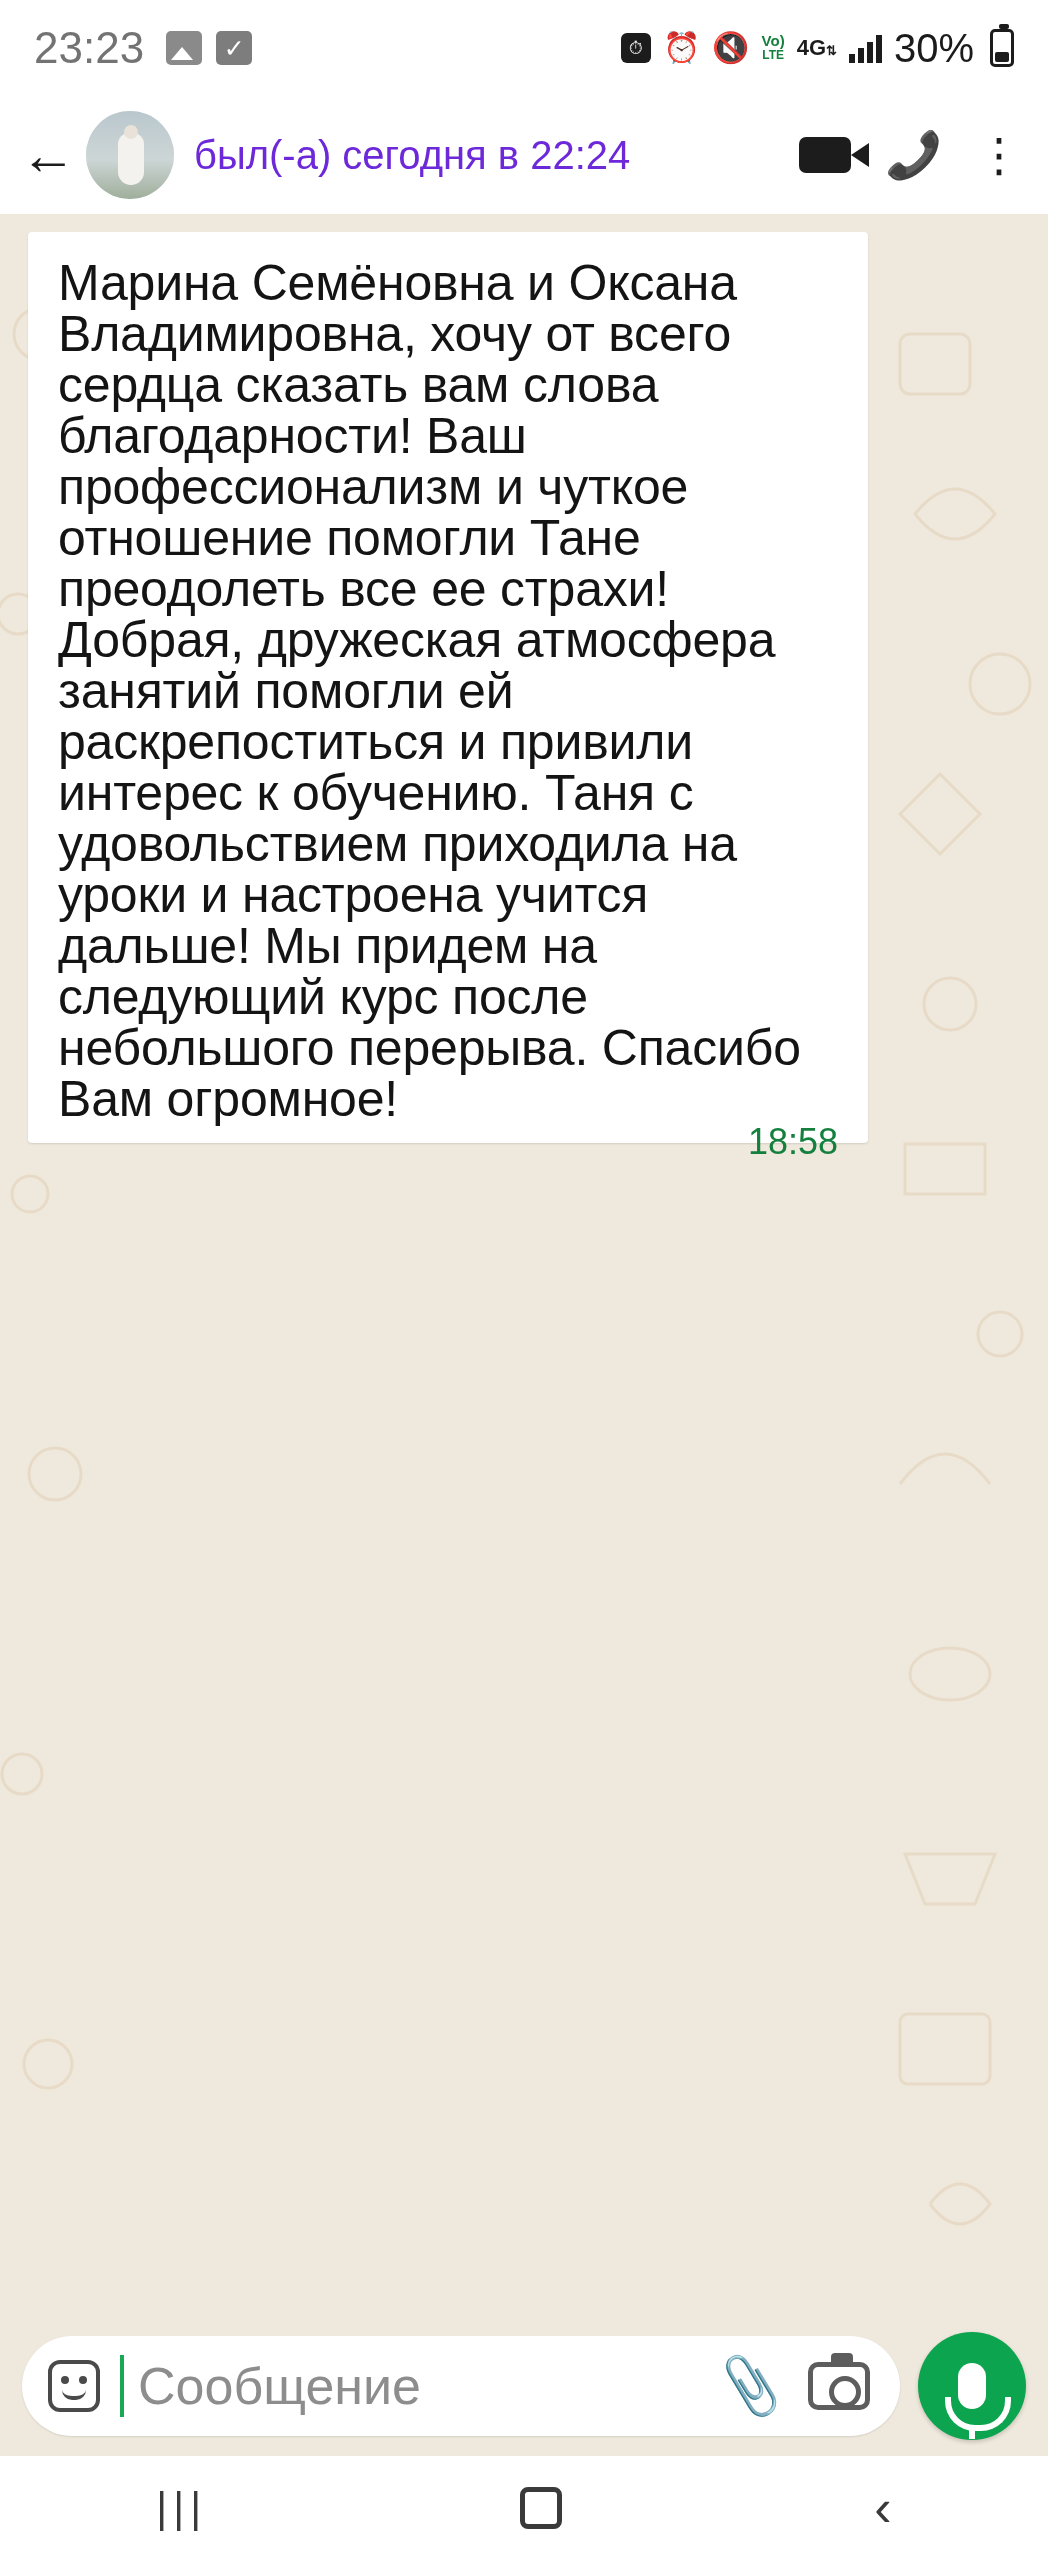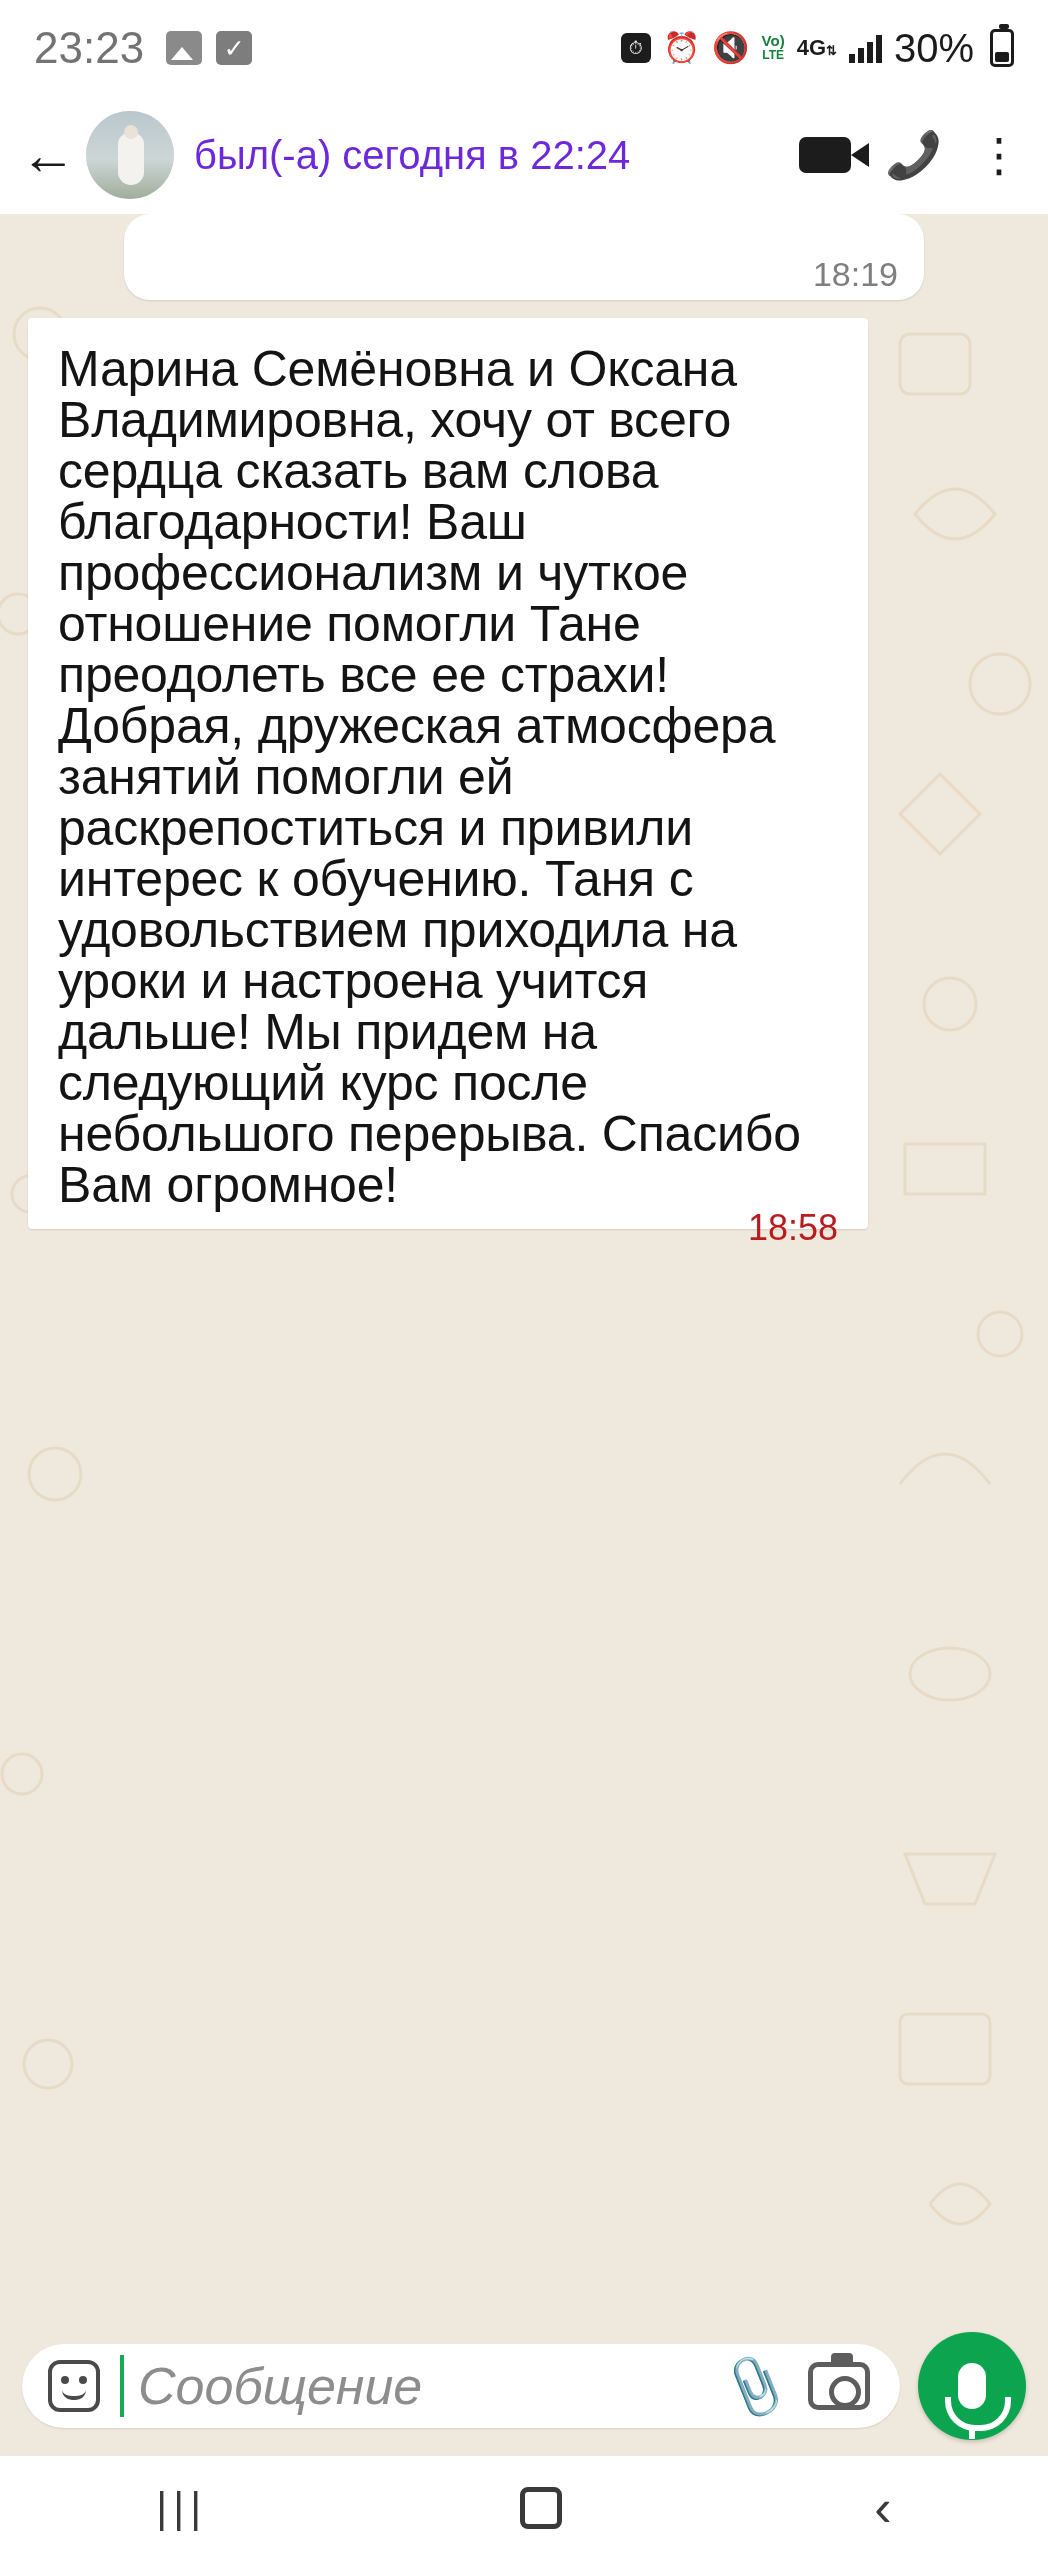--- a/index.html
+++ b/index.html
@@ -221,44 +221,43 @@
   .bubble p {
     font-size: 50px;
     line-height: 1.02;
     color: #141414;
     white-space: pre-line;
     letter-spacing: -0.2px;
   }
   .bubble .time {
     float: right;
     font-size: 36px;
-    color: #b91c1c;
+    color: #15803d;
     margin-top: -4px;
     margin-left: 2px;
   }
 
   
   .composer {
     flex: 0 0 auto;
     background: #efe8dc;
     padding: 12px 22px 16px 22px;
     display: flex;
     align-items: center;
     gap: 18px;
   }
   .inputpill {
     flex: 1 1 auto;
-    height: 84px;
+    height: 100px;
     background: #ffffff;
     border-radius: 54px;
     display: flex;
     align-items: center;
     padding: 0 30px 0 26px;
     box-shadow: 0 1px 2px rgba(0,0,0,.10);
-    font-style: italic;
   }
   .emoji-btn {
     width: 52px; height: 52px; border-radius: 12px;
     border: 4px solid #4a4a4a;
     position: relative;
     flex: 0 0 auto;
   }
   .emoji-btn:before{
     content:""; position:absolute; left:9px; top:12px; width:8px; height:8px; border-radius:50%; background:#4a4a4a;
   }
@@ -391,23 +390,20 @@
         <path d="M900 1270 q45 -60 90 0"></path>
         <ellipse cx="950" cy="1460" rx="40" ry="26"></ellipse>
         <path d="M905 1640 h90 l-20 50 h-50 z"></path>
         <rect x="900" y="1800" width="90" height="70" rx="8"></rect>
         <path d="M930 1990 q30 -40 60 0 q-30 40 -60 0"></path>
         <circle cx="520" cy="60" r="22"></circle>
         <path d="M700 40 q30 -30 60 0"></path>
       </g>
     </svg>
 
-    <div class="bubble-prev">
-      <span class="t">18:19</span>
-    </div>
 
     <div class="bubble">
       <p>Марина Семёновна и Оксана Владимировна, хочу от всего сердца сказать вам слова благодарности! Ваш профессионализм и чуткое отношение помогли Тане преодолеть все ее страхи! Добрая, дружеская атмосфера занятий помогли ей раскрепоститься и привили интерес к обучению. Таня с удовольствием приходила на уроки и настроена учится дальше! Мы придем на следующий курс после небольшого перерыва. Спасибо Вам огромное!</p>
       <span class="time">18:58</span>
     </div>
   </div>
 
   <div class="composer">
     <div class="inputpill">
       <span class="emoji-btn">

